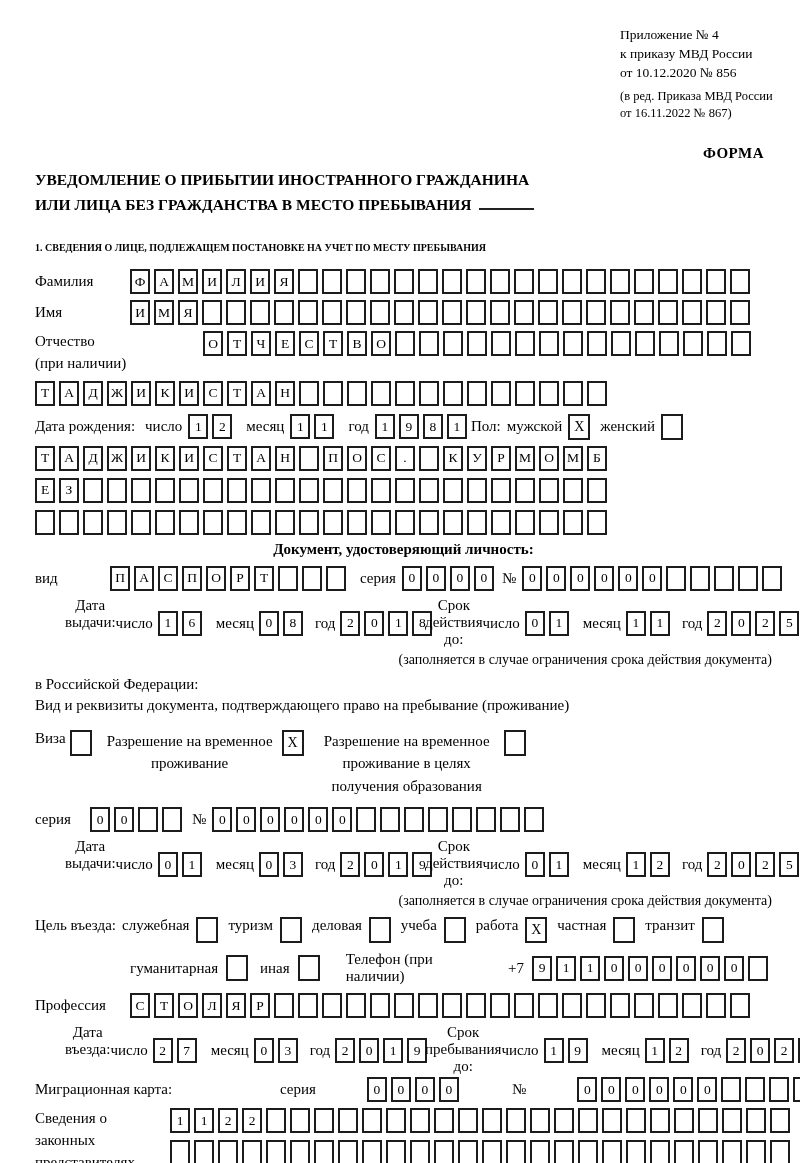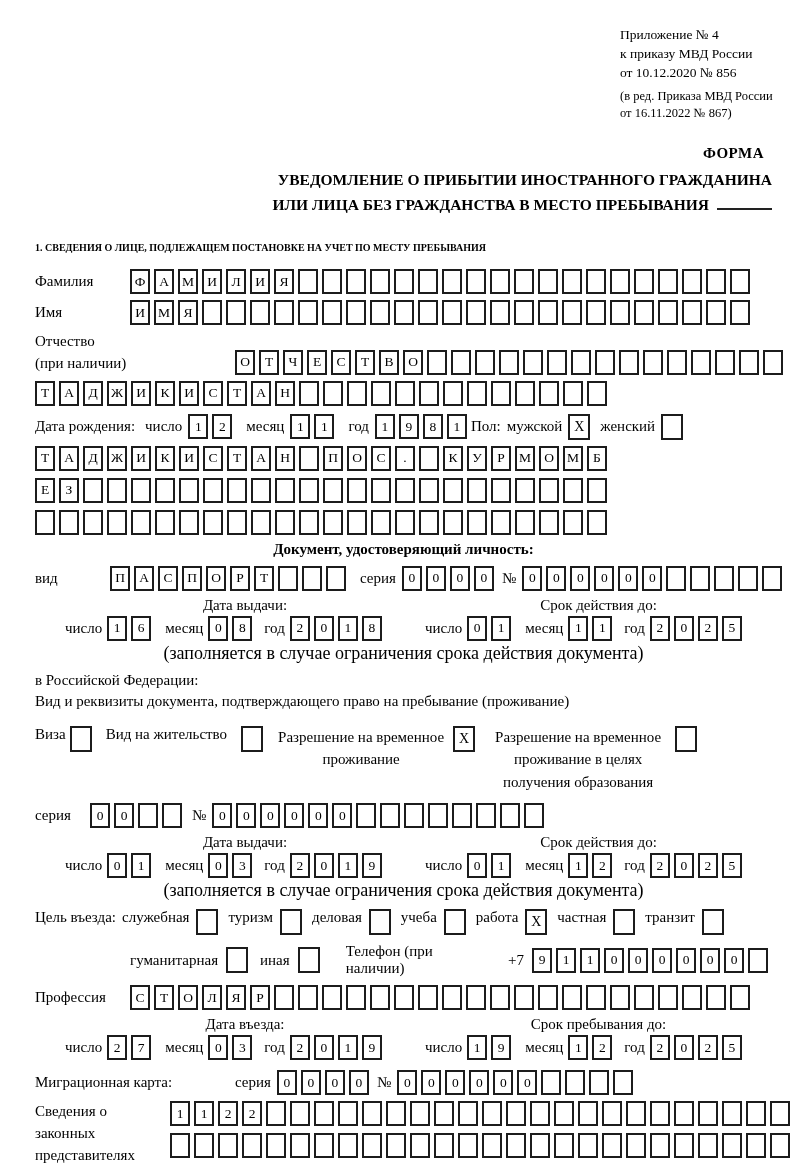--- a/index.html
+++ b/index.html
@@ -3,50 +3,50 @@
 <meta charset="utf-8">
 <style>
   html,body{margin:0;padding:0;background:#fff;}
   body{width:800px;height:1163px;color:#000;font-family:"Liberation Serif",serif;font-size:15px;overflow:hidden;}
   .page{padding:26px 28px 0 35px;box-sizing:border-box;}
 
   .appendix{margin-left:585px;width:190px;font-size:13.5px;line-height:1.4;}
   .appendix .amend{font-size:12.5px;margin-top:5px;line-height:1.35;}
   .forma{text-align:right;font-weight:bold;font-size:15px;margin:24px 8px 6px 0;letter-spacing:.5px;}
 
-  .title{text-align:right;font-weight:bold;font-size:15.5px;line-height:1.6;}
+  .title{text-align:left;font-weight:bold;font-size:15.5px;line-height:1.6;}
   .tunder{display:inline-block;width:55px;border-bottom:2px solid #222;height:14px;margin-left:8px;}
 
   .sec{font-weight:bold;font-size:10px;margin:24px 0 16px 0;}
 
   .frow{display:flex;align-items:center;margin-bottom:6px;}
-  .frow.top{align-items:flex-end;gap:32px;}
+  .frow.top{align-items:flex-start;}
   .lbl{flex:none;}
   .cells{display:flex;flex-wrap:nowrap;}
   .cell{flex:none;width:20px;height:25px;border:2px solid #1c1c1c;box-sizing:border-box;margin-right:4px;
         display:inline-flex;align-items:center;justify-content:center;font-size:13.5px;font-family:"Liberation Serif",serif;}
   .cb{flex:none;width:22px;height:26px;border:2px solid #1c1c1c;box-sizing:border-box;
       display:inline-flex;align-items:center;justify-content:center;font-size:14px;}
   .mlab{line-height:1.45;}
 
   .w-sur{width:95px;} .w-pat{width:168px;} .w-cit{width:145px;} .w-vid{width:75px;} .w-prof{width:95px;}
 
   .inline-gap{margin:0 6px 0 10px;}
   .small-gap{margin-right:6px;}
 
   .center-bold{text-align:center;font-weight:bold;margin:6px 0 8px 0;}
 
   .dates{display:flex;margin-top:4px;}
-  .dcol{display:flex;flex-direction:column;}
+  .dcol{display:flex;}
   .dcol.left{width:390px;padding-left:30px;box-sizing:border-box;}
   .dcol.right{flex:1;}
   .dhead{text-align:center;margin-bottom:2px;}
   .dline{display:flex;align-items:center;}
   .dlbl{margin-right:5px;}
-  .note{font-size:18px;text-align:center;margin:2px 0 8px 0;}
+  .note{font-size:14px;text-align:right;margin:2px 0 8px 0;}
 
   .opts{display:flex;align-items:flex-start;margin:16px 0 10px 0;}
   .opt{display:flex;align-items:flex-start;margin-right:14px;}
   .opt .cb{margin-left:8px;}
   .optxt{text-align:center;line-height:1.5;}
   .optxt.w2{width:168px;} .optxt.w3{width:178px;}
 
   .purp{display:flex;align-items:flex-start;margin-bottom:8px;}
   .purp .cb{margin:0 10px 0 7px;}
   .purp .cb.last{margin-right:0;}
@@ -402,24 +402,20 @@
   </div>
   <div class="note">(заполняется в случае ограничения срока действия документа)</div>
 
   <div style="margin-bottom:4px;">в Российской Федерации:</div>
   <div style="margin-bottom:6px;">Вид и реквизиты документа, подтверждающего право на пребывание (проживание)</div>
 
   <div class="opts">
     <span class="opt">
       <span>Виза</span>
       <span class="cb" style="margin-left:4px;"></span>
-    </span>
-    <span class="opt">
-      <span>Вид на жительство</span>
-      <span class="cb" style="margin-left:14px;"></span>
     </span>
     <span class="opt">
       <span class="optxt w2">Разрешение на временное проживание</span>
       <span class="cb">X</span>
     </span>
     <span class="opt" style="margin-right:0;">
       <span class="optxt w3">Разрешение на временное проживание в целях получения образования</span>
       <span class="cb"></span>
     </span>
   </div>
@@ -610,21 +606,21 @@
         <span class="cells">
             <span class="cell">2</span>
             <span class="cell">0</span>
             <span class="cell">2</span>
             <span class="cell">5</span>
           </span>
       </div>
     </div>
   </div>
 
-  <div class="frow" style="margin-top:10px;">
+  <div class="frow" style="gap:45px;">
     <span class="lbl" style="width:200px;">Миграционная карта:</span>
     <span class="small-gap">серия</span>
     <span class="cells">
         <span class="cell">0</span>
         <span class="cell">0</span>
         <span class="cell">0</span>
         <span class="cell">0</span>
       </span>
     <span class="small-gap" style="margin-left:4px;">№</span>
     <span class="cells">

